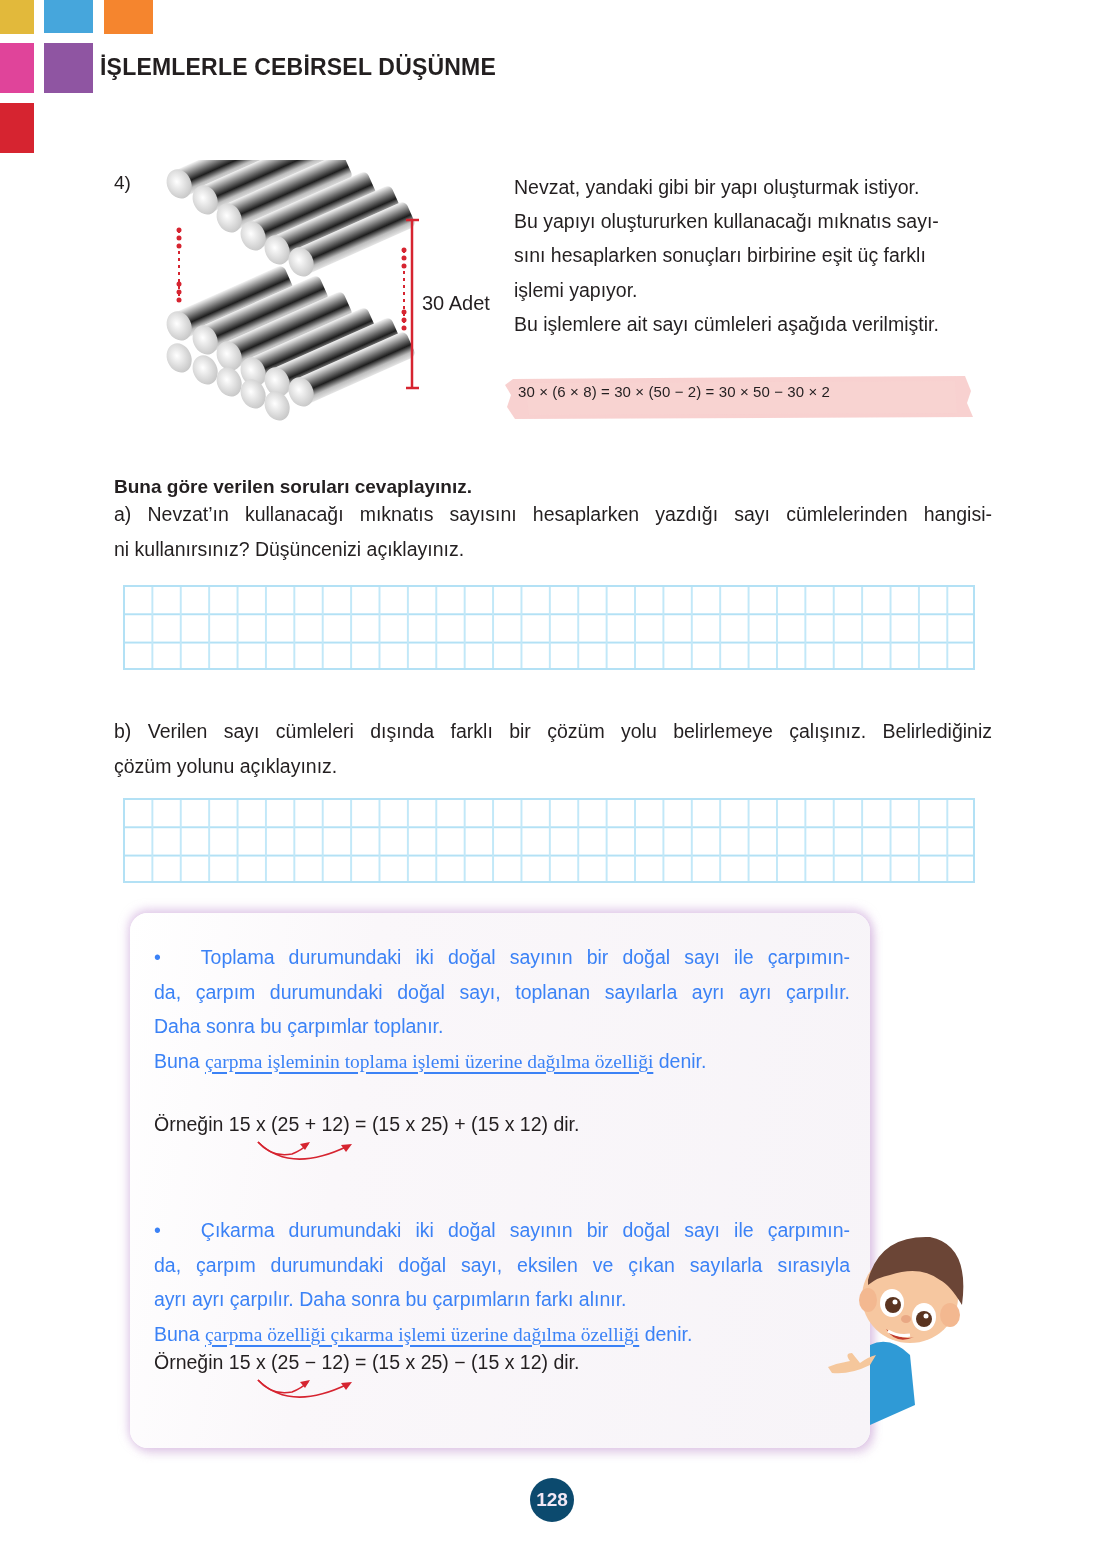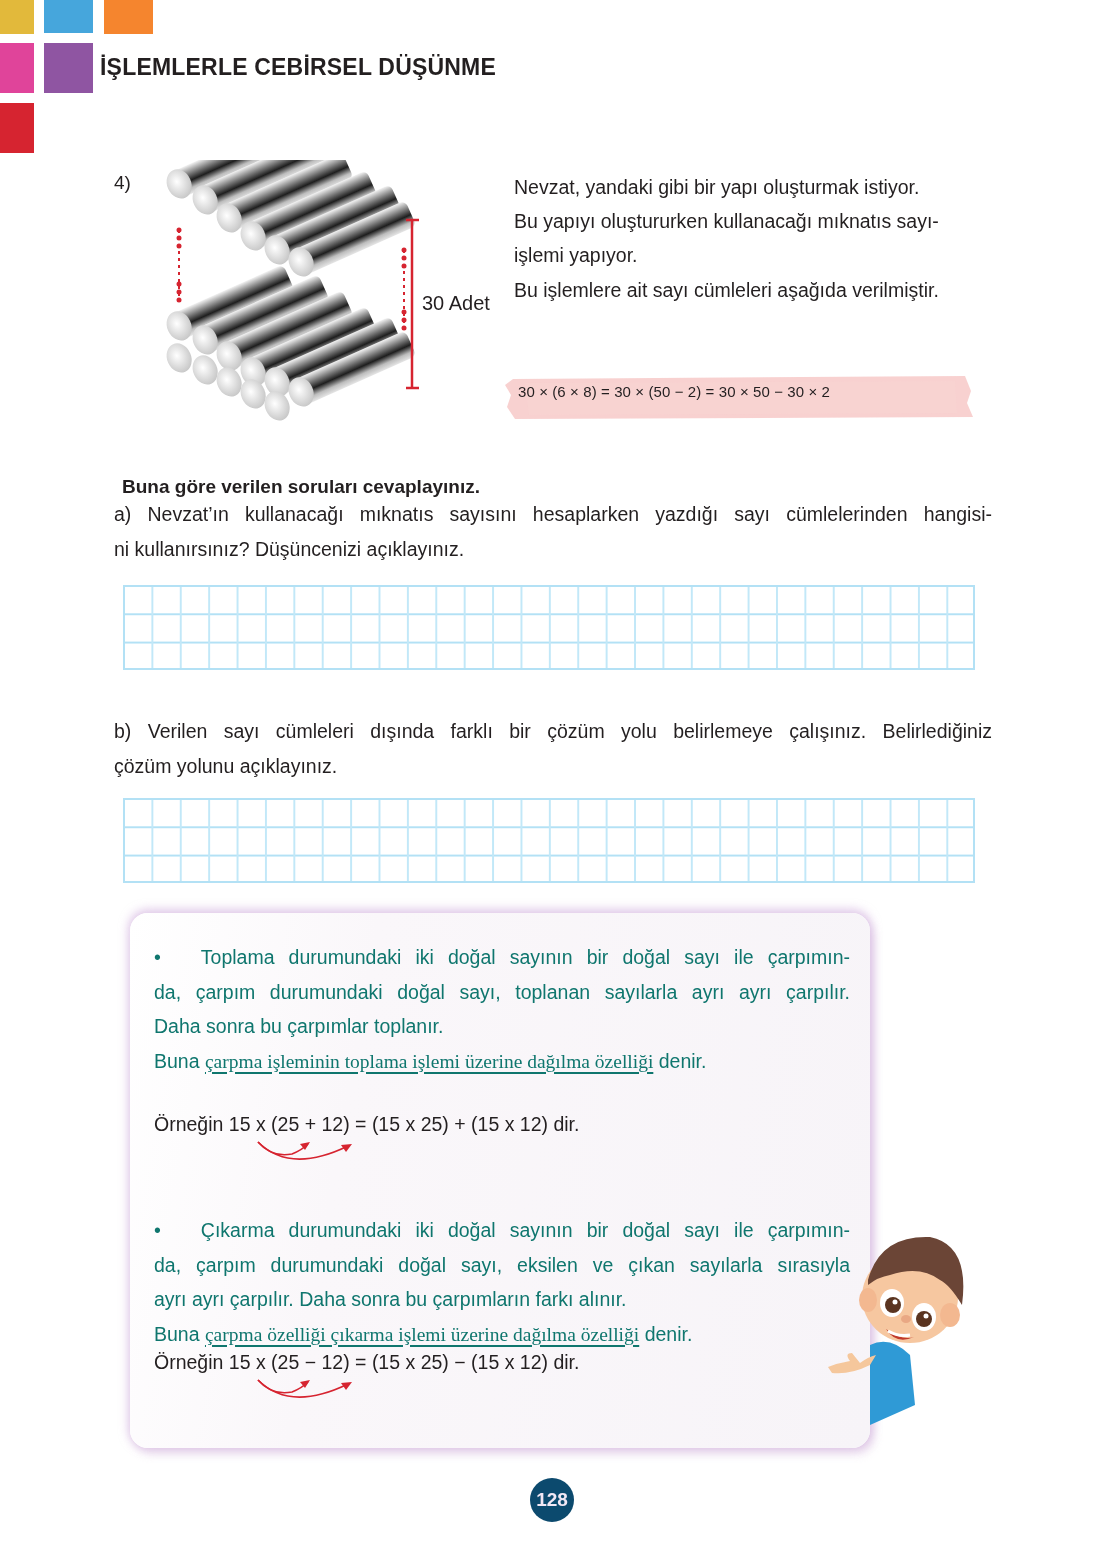--- a/index.html
+++ b/index.html
@@ -21,21 +21,21 @@
     font-size:19.5px; line-height:34.2px; text-align:justify;
   }
   .intro p { margin:0; }
   .eq-band {
     position:absolute; left:505px; top:373px; width:468px; height:48px;
   }
   .eq-text {
     position:absolute; left:518px; top:383px; font-size:15px; white-space:nowrap;
     letter-spacing:0.1px;
   }
-  .bold-prompt { position:absolute; left:114px; top:476px; font-size:19px; font-weight:bold;margin-left:8px; }
+  .bold-prompt { position:absolute; left:114px; top:476px; font-size:19px; font-weight:bold; }
   .question {
     position:absolute; left:114px; width:878px; font-size:19.5px; line-height:34.5px;
     text-align:justify;
   }
   .grid {
     position:absolute; left:123px; width:852px; height:85px;
     border:2px solid #b3e1f5; box-sizing:border-box;
     background-image:
       linear-gradient(to right, #c2e8f8 2px, transparent 2px),
       linear-gradient(to bottom, #b3e1f5 2px, transparent 2px);
@@ -43,21 +43,21 @@
     background-position:-2px 0, 0 -2px;
   }
   .info-box {
     position:absolute; left:130px; top:913px; width:740px; height:535px;
     border-radius:18px;
     background:linear-gradient(100deg,#ffffff 0%,#faf7fa 30%,#f7f4f8 100%);
     box-shadow:0 -2px 10px 2px rgba(200,160,215,0.55), 4px 6px 10px rgba(210,180,220,0.45);
   }
   .info-text {
     position:absolute; left:154px; width:696px; font-size:19.5px; line-height:34.5px;
-    text-align:justify; color:#0f766e;
+    text-align:justify; color:#3b82f6;
   }
   .info-text p { margin:0; }
   .bullet-indent { display:inline-block; width:40px; }
   .u { text-decoration:underline; text-decoration-thickness:2px; text-underline-offset:4px;font-family:Liberation Serif, serif; }
   .example { position:absolute; left:154px; font-size:19.5px; white-space:nowrap; }
   .arrows { position:absolute; width:120px; height:40px; }
   .boy { position:absolute; left:820px; top:1225px; width:150px; height:200px; }
   .page-num {
     position:absolute; left:530px; top:1478px; width:44px; height:44px; border-radius:50%;
     background:#0c4a6e; color:#f2e8f5; font-weight:bold; font-size:19px;
@@ -179,20 +179,21 @@
 
   <line x1="252" y1="60" x2="252" y2="228" stroke="#d62430" stroke-width="2.5"></line>
   <line x1="246" y1="60" x2="259" y2="60" stroke="#d62430" stroke-width="2.5"></line>
   <line x1="246" y1="228" x2="259" y2="228" stroke="#d62430" stroke-width="2.5"></line>
 </svg>
 <div class="adet-label">30 Adet</div>
 
 <div class="intro">
   <p>Nevzat, yandaki gibi bir yapı oluşturmak istiyor.</p>
   <p>Bu yapıyı oluştururken kullanacağı mıknatıs sayı-</p>
+  <p>sını hesaplarken sonuçları birbirine eşit üç farklı</p>
   <p>işlemi yapıyor.</p>
   <p>Bu işlemlere ait sayı cümleleri aşağıda verilmiştir.</p>
 </div>
 
 <svg class="eq-band" viewBox="0 0 468 48" preserveAspectRatio="none">
   <path d="M8 6 L460 3 L466 18 L462 30 L468 44 L10 46 L2 34 L6 22 L0 12 Z" fill="#f7c9c8" opacity="0.85"></path>
   <path d="M20 10 L450 8 L452 40 L24 42 Z" fill="#f9d4d2" opacity="0.6"></path>
 </svg>
 <div class="eq-text">30 × (6 × 8) = 30 × (50 − 2) = 30 × 50 − 30 × 2</div>
 

